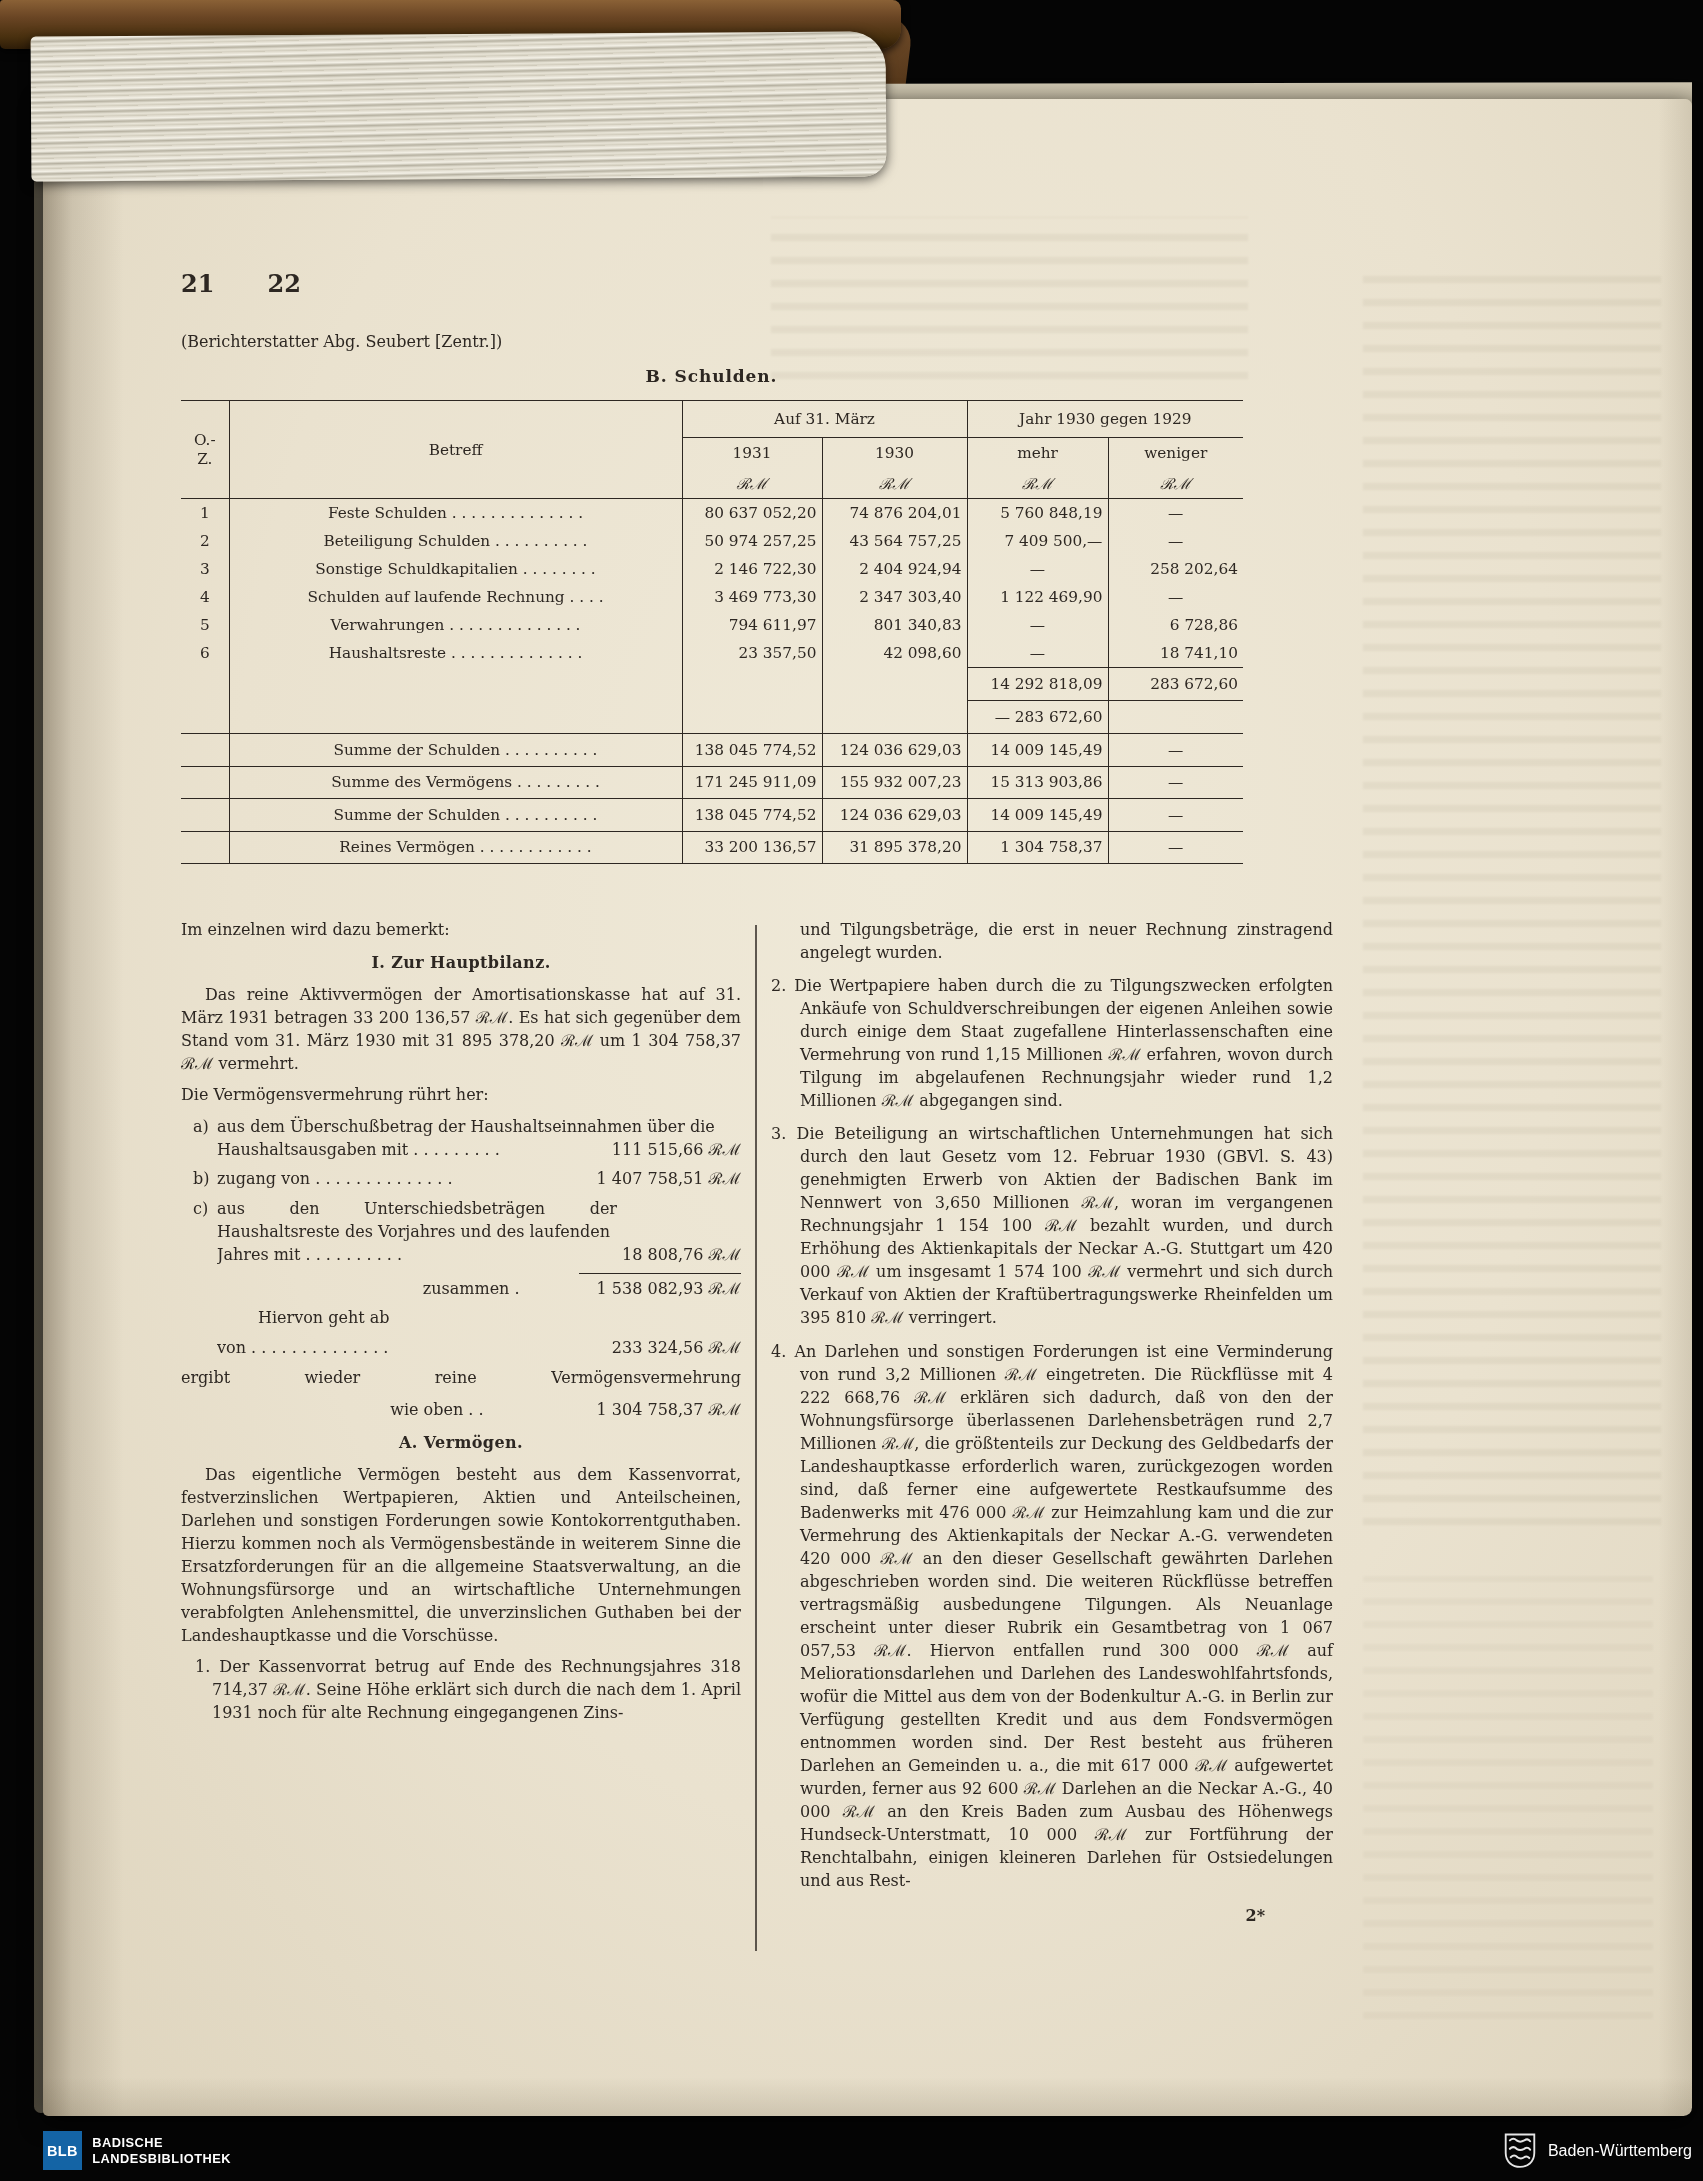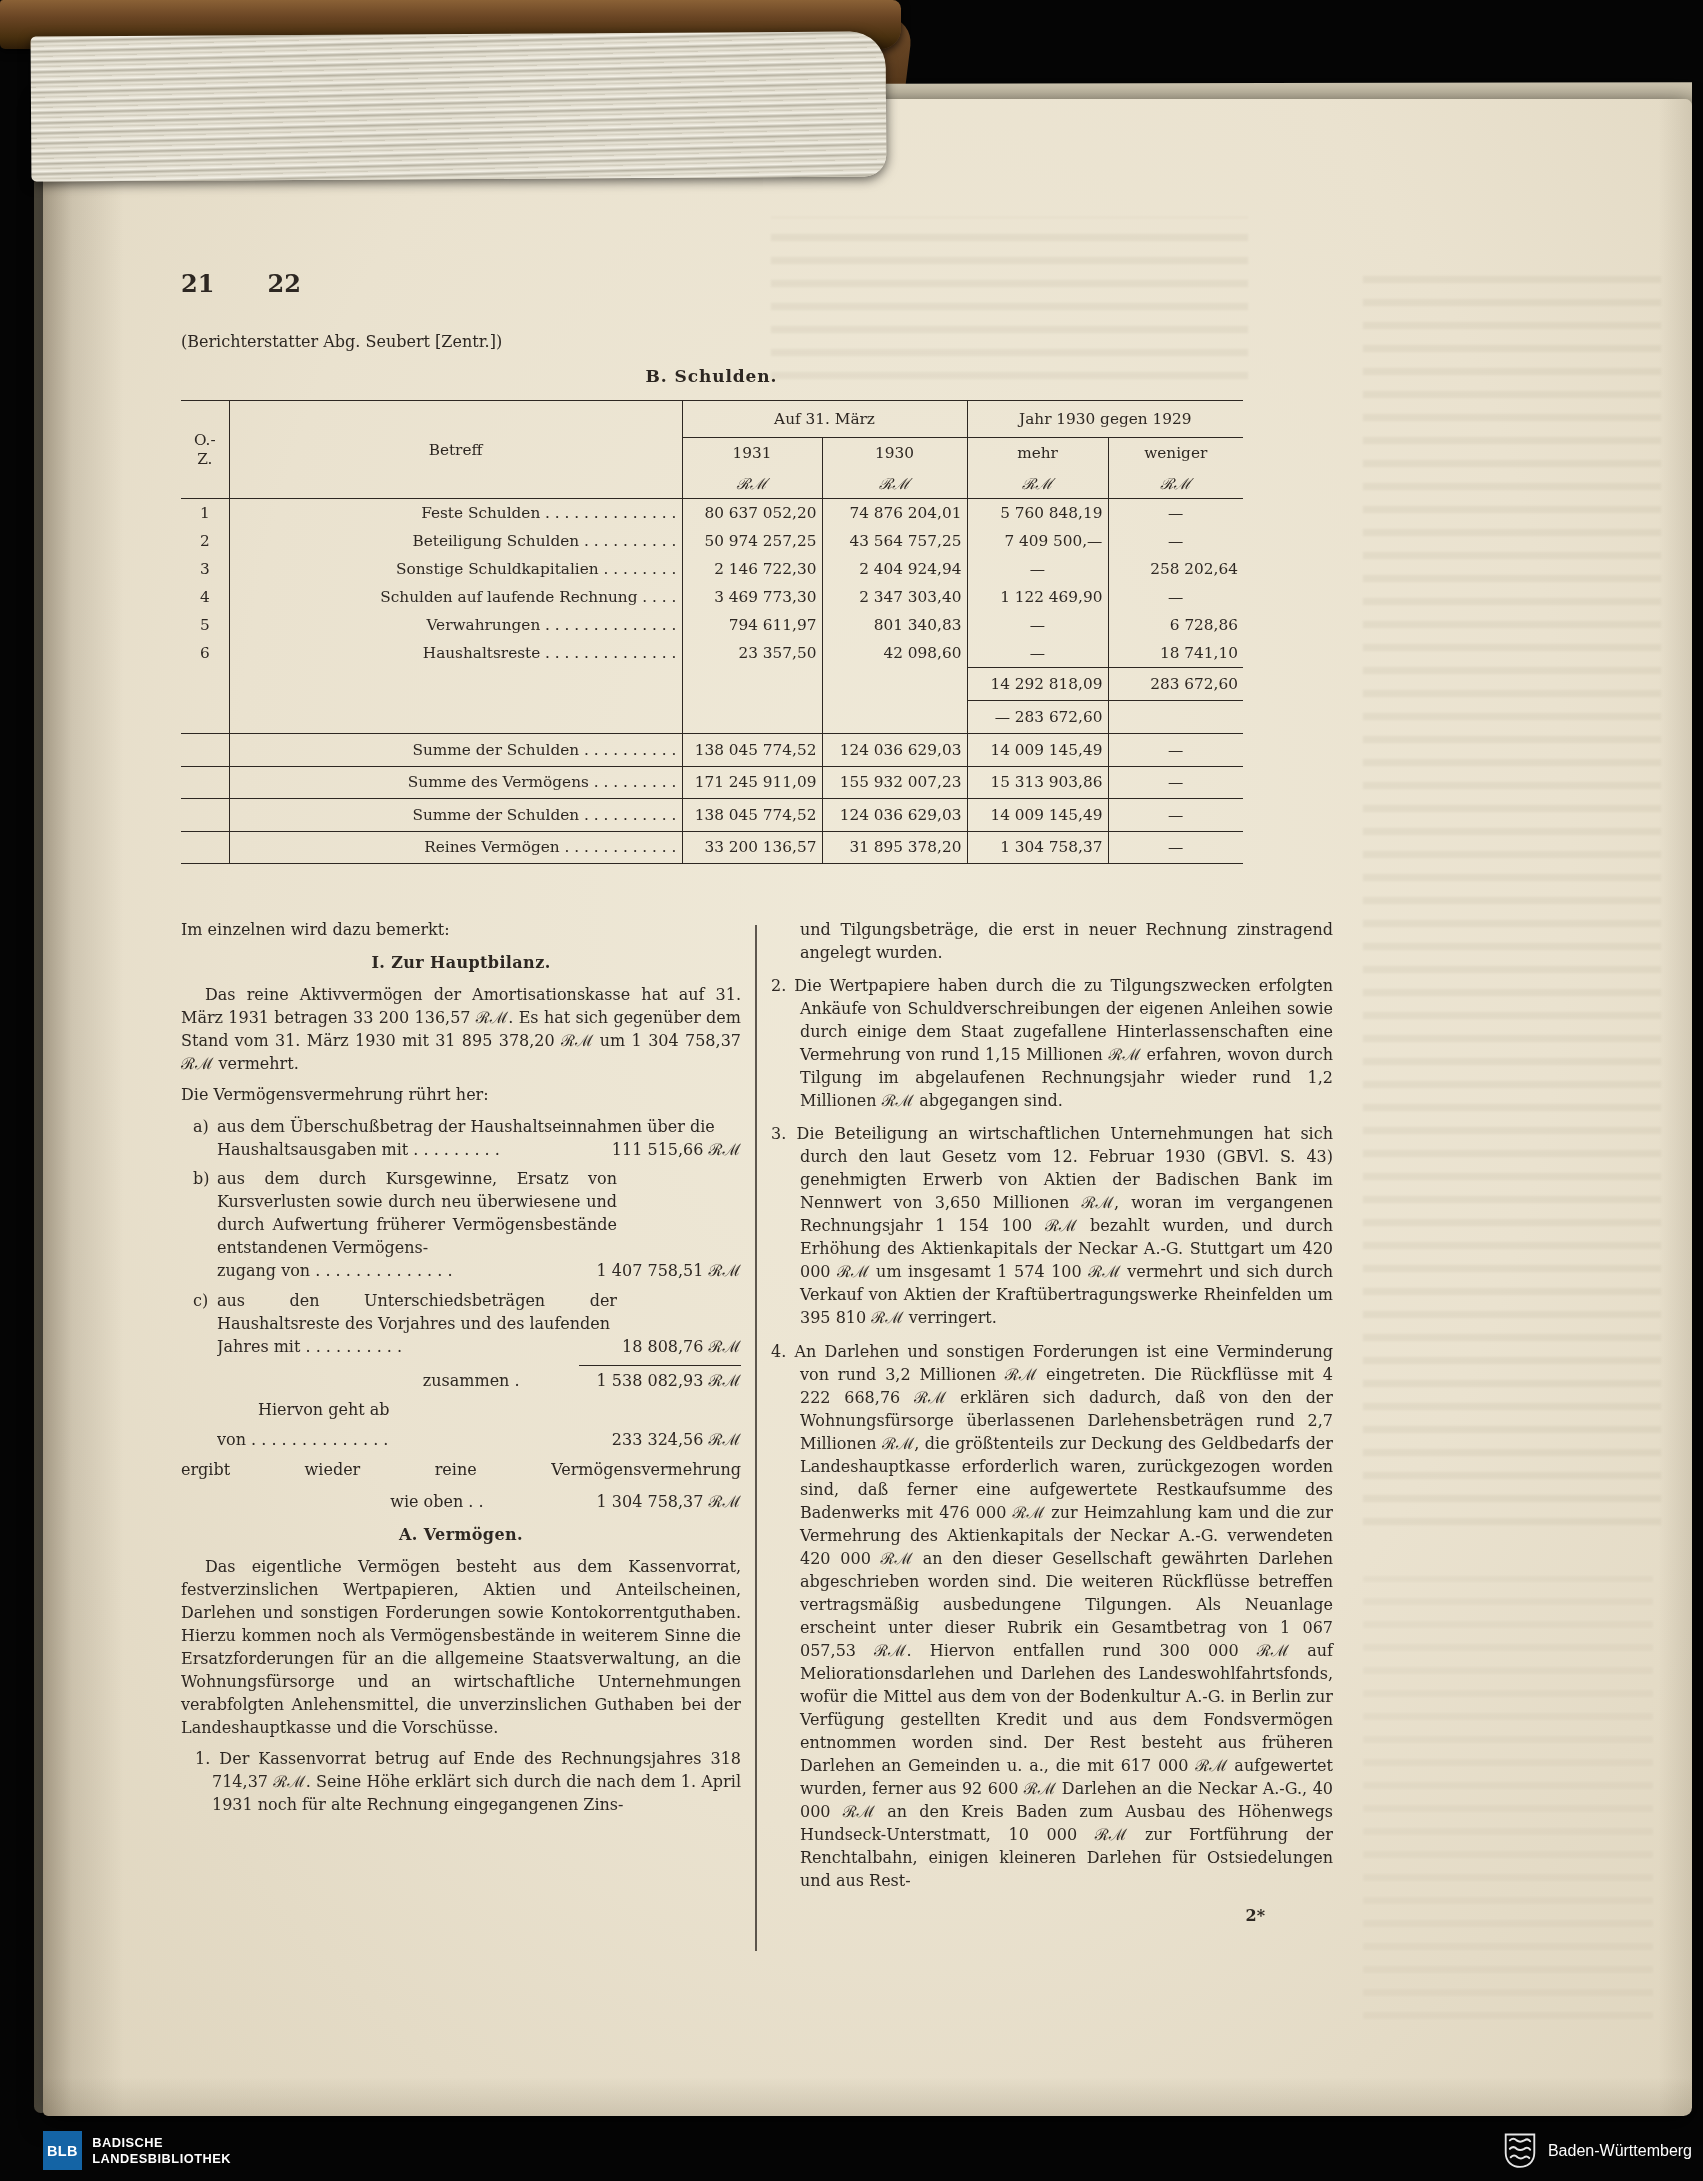--- a/index.html
+++ b/index.html
@@ -84,21 +84,21 @@
   }
   .bl { border-left:1.7px solid #2d2722; }
   .hb { border-bottom:1.7px solid #2d2722; }
   .bt { border-top:1.7px solid #2d2722; }
   th.oz { text-align:center; white-space:pre-line; line-height:19px; }
   th.betreff-h { text-align:center; }
   th.group { text-align:center; height:36px; border-bottom:1.7px solid #2d2722; }
   th.year { text-align:center; height:29px; }
   th.rm { text-align:center; height:31px; font-style:italic; font-size:13.6px; }
   td.nr { text-align:center; height:28px; }
-  td.lbl { text-align:right; height:28px; white-space:nowrap; overflow:hidden; }
+  td.lbl { text-align:center; height:28px; white-space:nowrap; overflow:hidden; }
   td.num { text-align:right; padding-right:12px; white-space:nowrap; height:28px; }
   td.num.dash, th.dash { text-align:center; padding-right:5.1px; }
   tr.subrow td { height:32px; }
   tr.sumrow td { height:31.5px; }
   tr.sumrow td.lbl { padding-left:25px; }
 
   
   .colrule { left:755px; top:925px; width:1.7px; height:1026px; background:rgba(45,39,34,.75); }
   .col { font-size:16px; line-height:23px; text-align:justify; }
   .col p { margin:0 0 8.5px 0; }
@@ -322,21 +322,20 @@
       <span class="marker">a)</span>
       <span class="ltext">aus dem Überschußbetrag der Haushaltseinnahmen über die</span>
       <div class="amount-line">
         <span class="t">Haushaltsausgaben mit . . . . . . . . .</span>
         <span class="amt">111 515,66 ℛℳ</span>
       </div>
     </div>
 
     <div class="lettered">
       <span class="marker">b)</span>
-      <span class="ltext narrow">aus dem durch Kursgewinne, Ersatz von Kursverlusten sowie durch neu überwiesene und durch Aufwertung früherer Vermögensbestände entstandenen Vermögens-</span>
       <div class="amount-line">
         <span class="t">zugang von . . . . . . . . . . . . . .</span>
         <span class="amt">1 407 758,51 ℛℳ</span>
       </div>
     </div>
 
     <div class="lettered">
       <span class="marker">c)</span>
       <span class="ltext narrow">aus den Unterschiedsbeträgen der Haushaltsreste des Vorjahres und des laufenden</span>
       <div class="amount-line">

